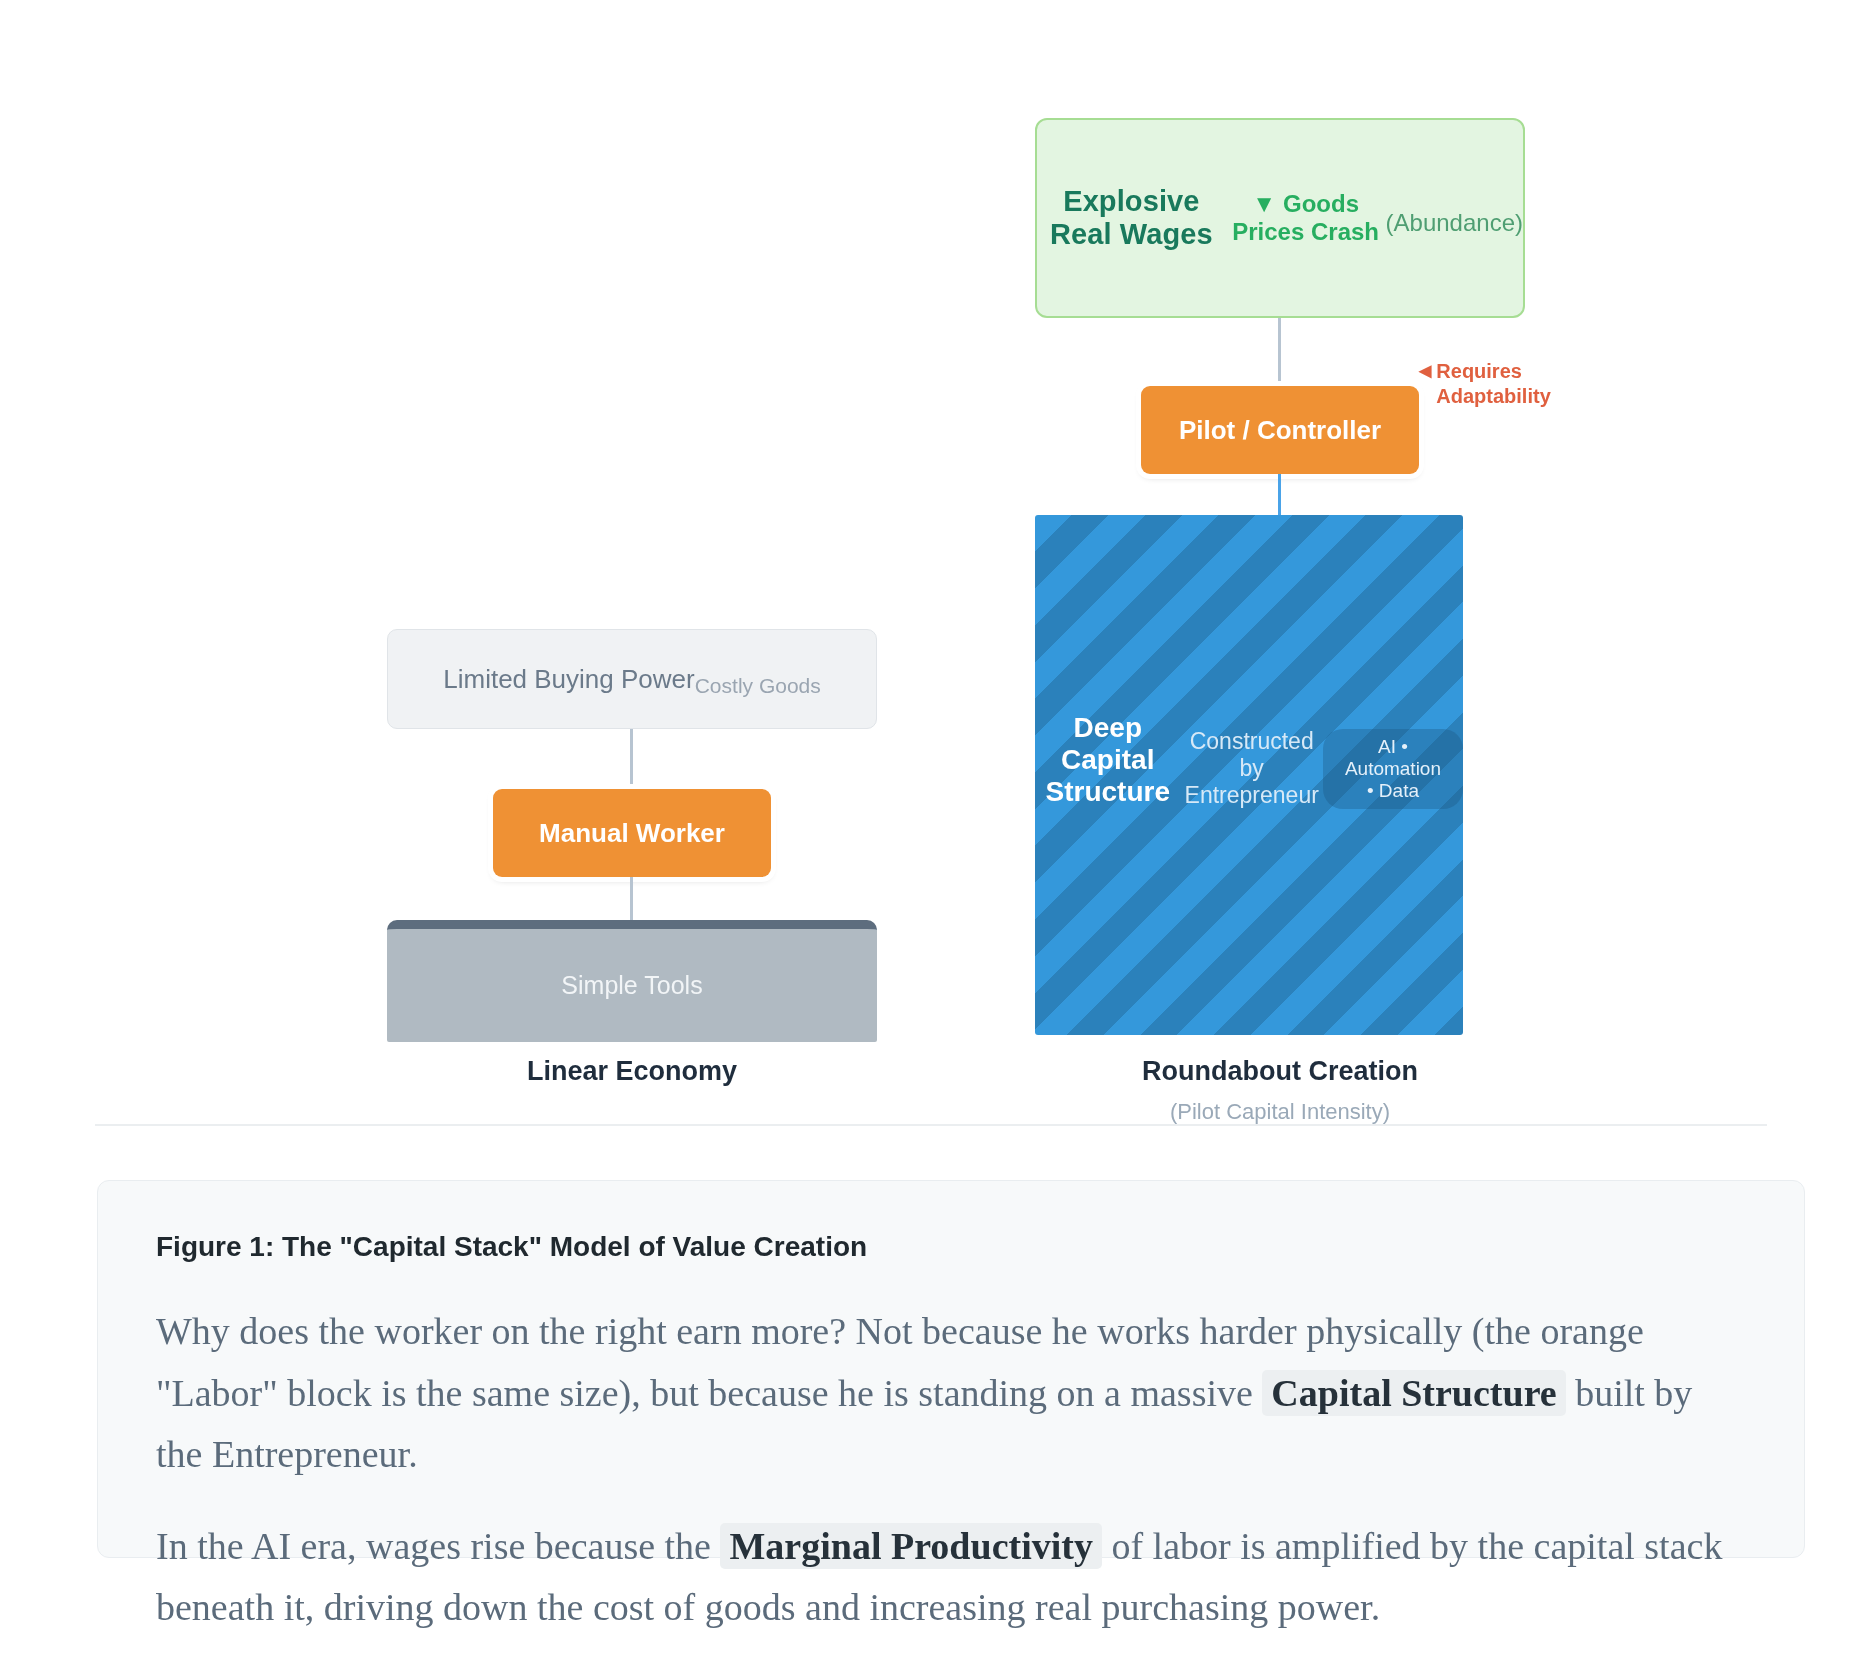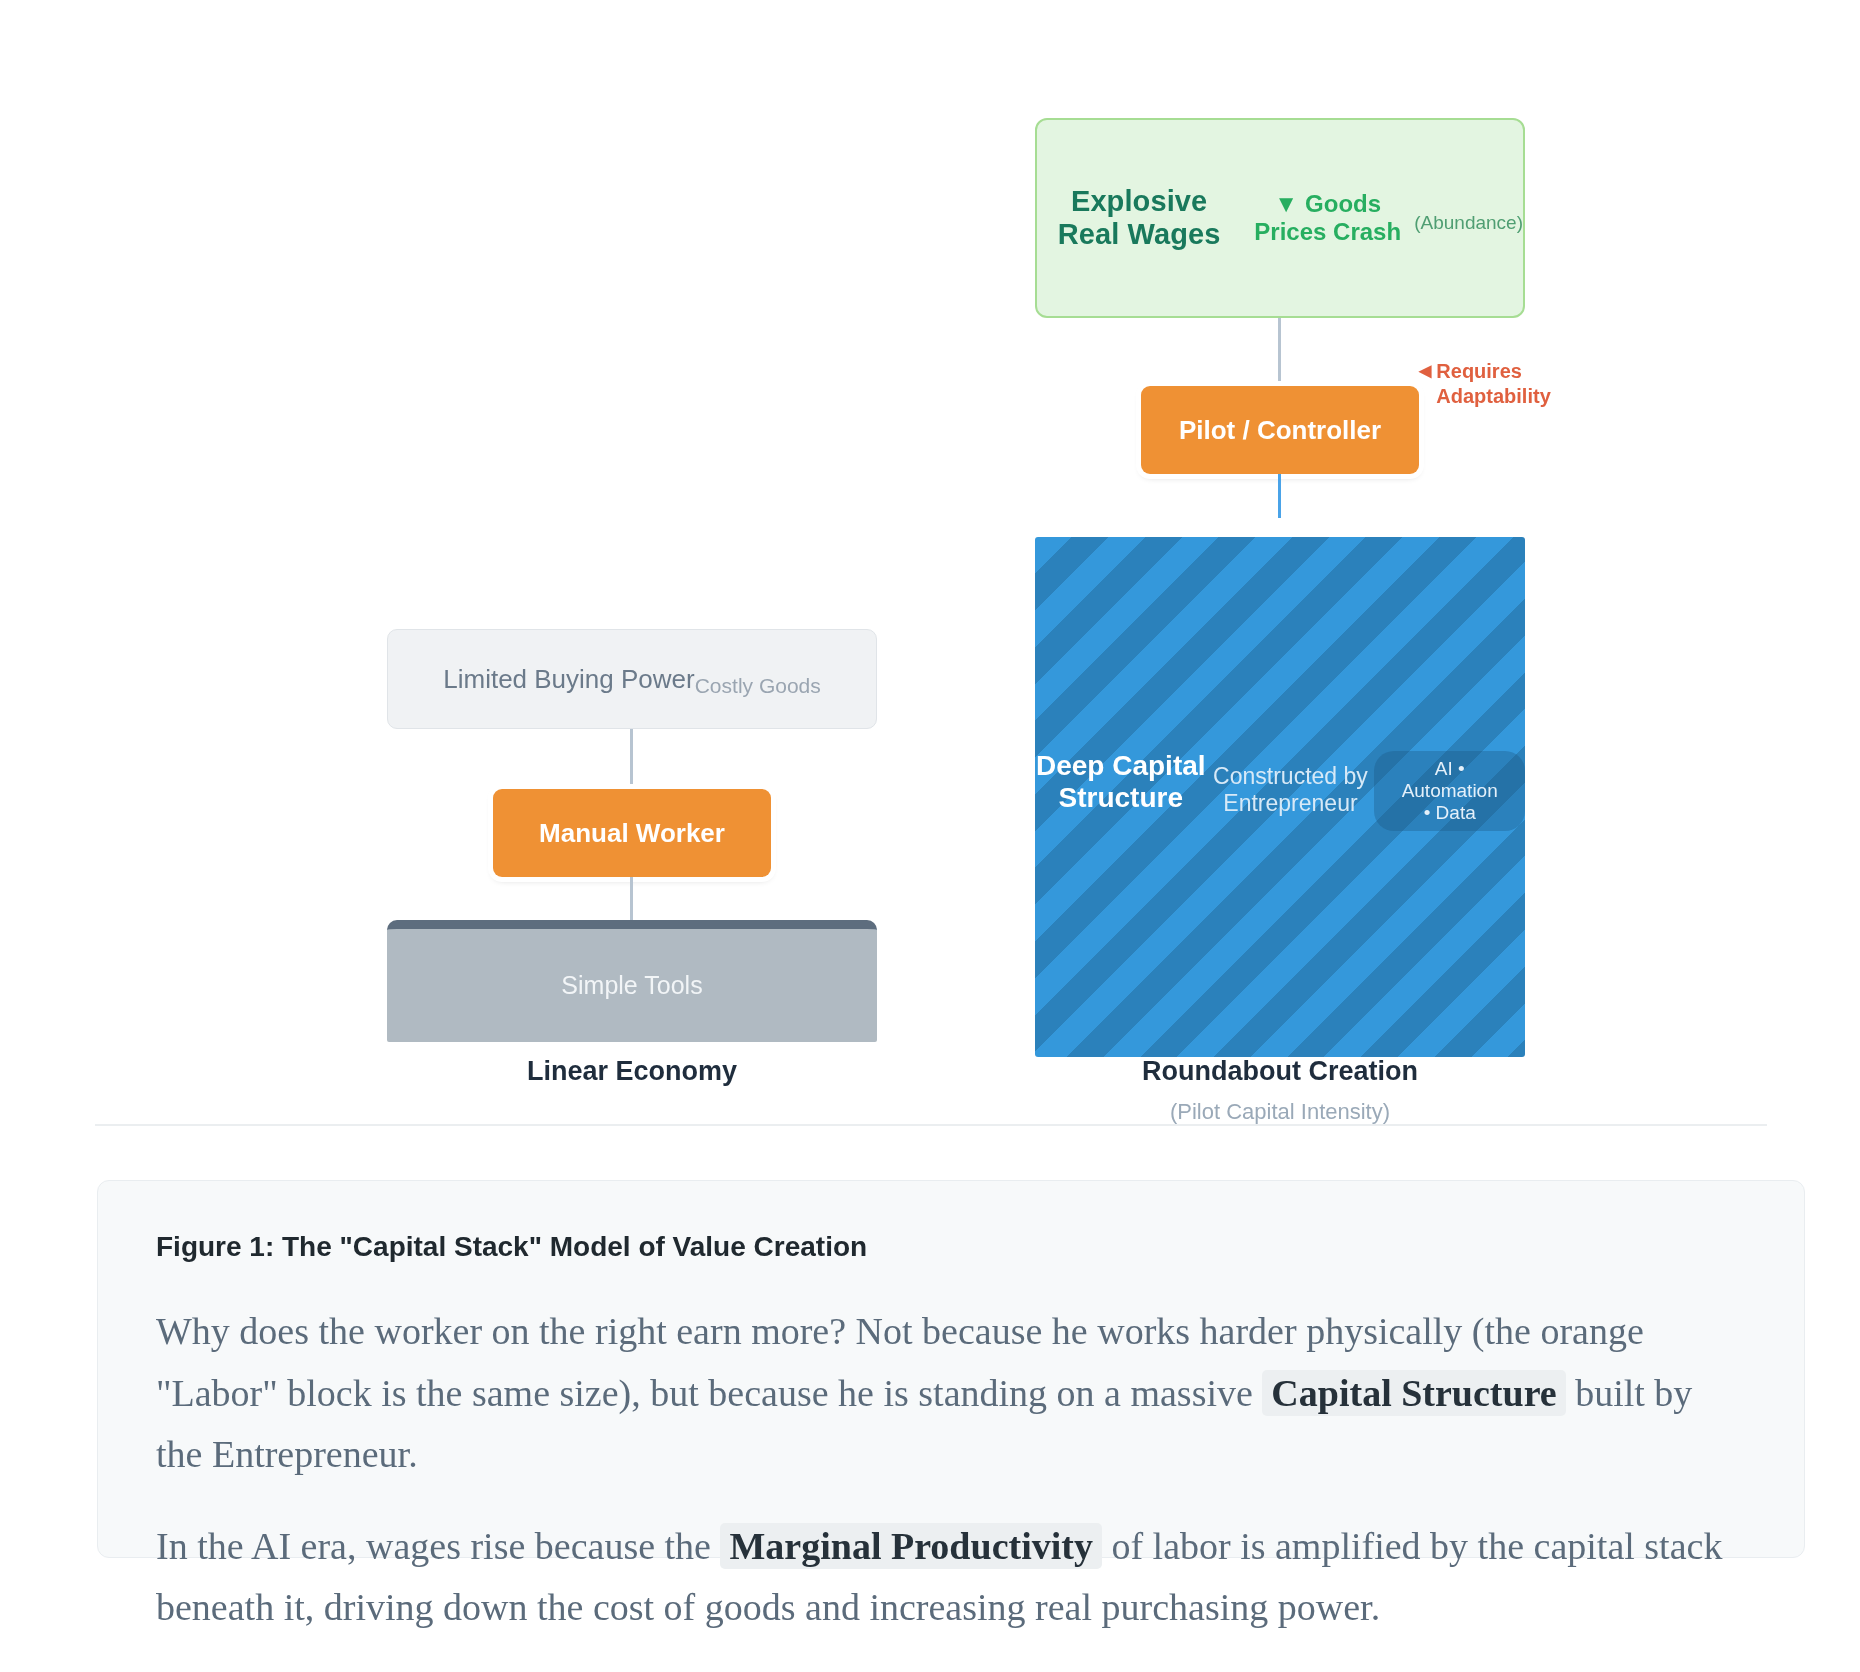--- a/index.html
+++ b/index.html
@@ -51,21 +51,21 @@
     color: #19795c;
     letter-spacing: .1px;
   }
   .outcome-sub {
     font-size: 24px;
     font-weight: bold;
     color: #27ae60;
   }
   .outcome-sub .tri { margin-right: 7px; }
   .outcome-note {
-    font-size: 19px;
+    font-size: 24px;
     color: #4f9e72;
     margin-top: 9px;
   }
 
   
   .outcome-muted {
     width: 490px;
     height: 100px;
     background: #f0f2f4;
     border: 1px solid #e0e4e8;
@@ -103,34 +103,33 @@
     left: 0;
     background: #b0bac2;
     border-top: 9px solid #5d6d7e;
     border-radius: 10px 10px 2px 2px;
     color: #f2f5f7;
     font-size: 25px;
   }
 
   
   .capital {
-    width: 490px;
+    width: 428px;
     height: 520px;
     top: 515px;
     left: 0;
     background:
       repeating-linear-gradient(
         135deg,
         #3498db 0px, #3498db 26px,
         #2b81bb 26px, #2b81bb 52px
       );
     border-radius: 3px;
     justify-content: flex-end;
     padding-bottom: 30px;
-    margin-top: 22px;
   }
   .capital-title {
     font-size: 28px;
     font-weight: bold;
     color: #ffffff;
   }
   .capital-sub {
     font-size: 23px;
     color: #d7e9f7;
     margin-top: 16px;

